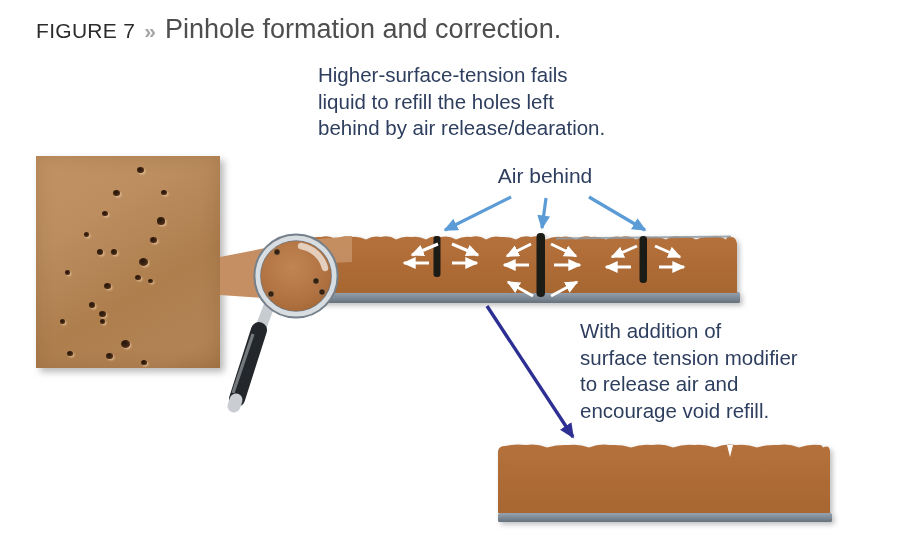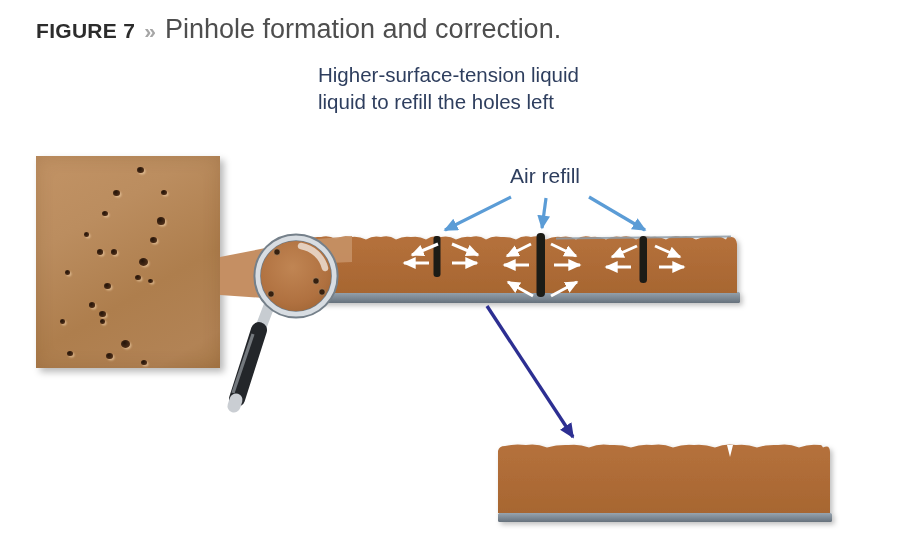--- a/index.html
+++ b/index.html
@@ -1,21 +1,21 @@
 <!DOCTYPE html>
 <html style="--coating-brown: #b06d38; --coating-brown-dark: #a26330; --beam-tan: #c58f63; --substrate-gray: #8b98a3; --substrate-gray-dark: #6b7681; --void-black: #1d1b19; --text-navy: #2e3e5e; --air-arrow-blue: #5b9cd6; --correction-arrow-navy: #2d2f92; --flow-arrow-white: #ffffff;"><head>
 <meta charset="utf-8">
 <style>
   html,body{margin:0;padding:0;}
   body{width:900px;height:550px;background:#fff;font-family:"Liberation Sans",sans-serif;overflow:hidden;}
   .stage{position:relative;width:900px;height:550px;background:#fff;}
 
   
   .fig-caption{position:absolute;left:36px;top:14px;display:flex;align-items:baseline;gap:9px;z-index:3;}
-  .fig-label{font-size:21px;font-weight:700;color:#2c2c2c;letter-spacing:.3px;}
+  .fig-label{font-size:21px;font-weight:400;color:#2c2c2c;letter-spacing:.3px;}
   .fig-chevron{font-size:21px;font-weight:700;color:#a6a6a6;}
   .fig-title{font-size:27px;color:#4e4e4e;}
 
   
   .note{position:absolute;color:var(--text-navy);font-size:20.5px;line-height:26.5px;z-index:3;}
   .note-top{left:318px;top:62px;}
   .note-bottom{left:580px;top:318px;}
   .airvoids{position:absolute;left:545px;top:164px;transform:translateX(-50%);
     color:var(--text-navy);font-size:21px;z-index:3;white-space:nowrap;}
 
@@ -37,26 +37,33 @@
 
 <div class="stage">
 
   <div class="fig-caption">
     <span class="fig-label">FIGURE 7</span>
     <span class="fig-chevron">»</span>
     <span class="fig-title">Pinhole formation and correction.</span>
   </div>
 
   <div class="note note-top">
-    <div>Higher-surface-tension liquid</div>
+    <div>Higher-surface-tension fails</div>
     <div>liquid to refill the holes left</div>
+    <div>behind by air release/dearation.</div>
   </div>
 
-  <div class="airvoids">Air refill</div>
+  <div class="airvoids">Air behind</div>
 
+  <div class="note note-bottom">
+    <div>With addition of</div>
+    <div>surface tension modifier</div>
+    <div>to release air and</div>
+    <div>encourage void refill.</div>
+  </div>
 
   <div class="photo" id="photo">
       <div class="ph" style="left: 55%; top: 5%; width: 7px; height: 6.16px;"></div>
       <div class="ph" style="left: 42%; top: 16%; width: 7px; height: 6.16px;"></div>
       <div class="ph" style="left: 68%; top: 16%; width: 6px; height: 5.28px;"></div>
       <div class="ph" style="left: 36%; top: 26%; width: 6px; height: 5.28px;"></div>
       <div class="ph" style="left: 66%; top: 29%; width: 8px; height: 7.04px;"></div>
       <div class="ph" style="left: 26%; top: 36%; width: 5px; height: 4.4px;"></div>
       <div class="ph" style="left: 62%; top: 38%; width: 7px; height: 6.16px;"></div>
       <div class="ph" style="left: 33%; top: 44%; width: 6px; height: 5.28px;"></div>

